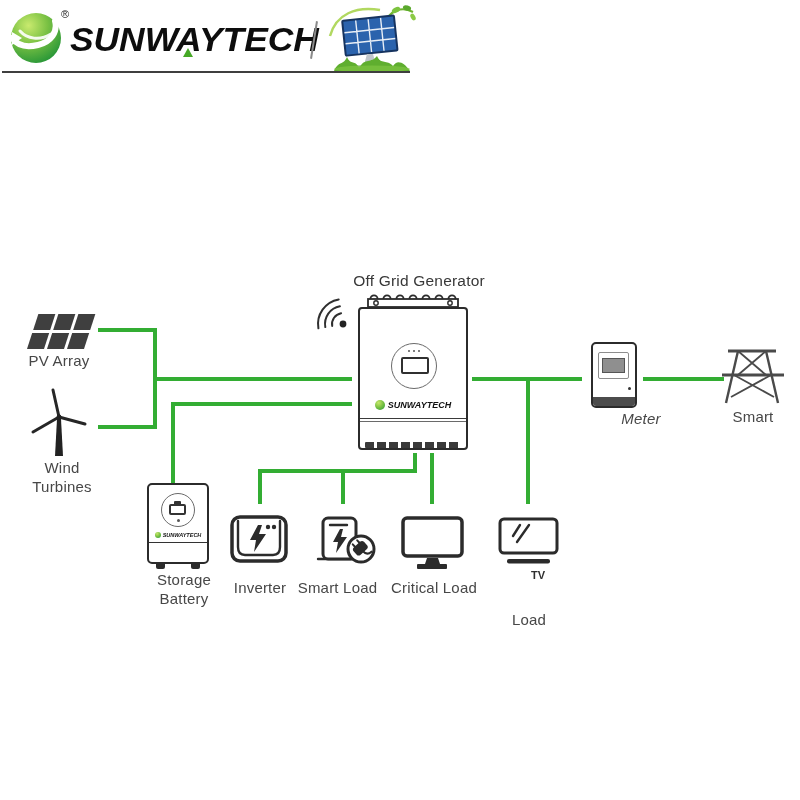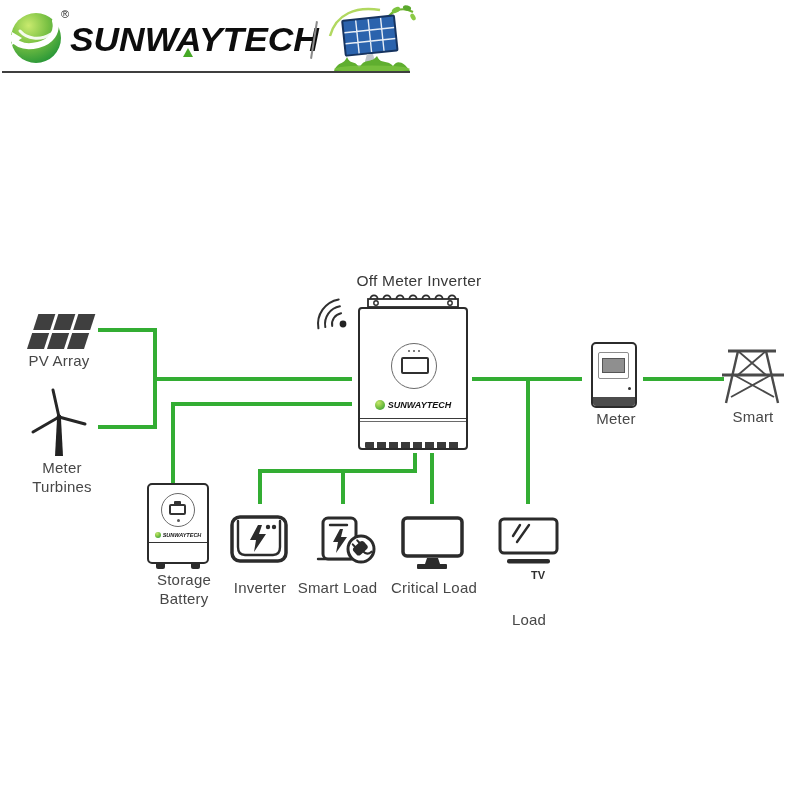--- a/index.html
+++ b/index.html
@@ -195,23 +195,23 @@
 
 <svg class="icon-svg" style="left:26px;top:386px;" width="64" height="74" viewBox="0 0 64 74">
   <g stroke="#262626" stroke-width="3" stroke-linecap="round">
     <line x1="33" y1="31" x2="27" y2="4"></line>
     <line x1="33" y1="31" x2="7" y2="46"></line>
     <line x1="33" y1="31" x2="59" y2="38"></line>
   </g>
   <polygon points="31,33 35,33 37,70 29,70" fill="#222"></polygon>
   <circle cx="33" cy="31" r="2.4" fill="#222"></circle>
 </svg>
-<div class="node-label" style="left:18px;top:459px;width:88px;">Meter Turbines</div>
-
-<div class="inverter-title">Off Meter Inverter</div>
+<div class="node-label" style="left:18px;top:459px;width:88px;">Wind Turbines</div>
+
+<div class="inverter-title">Off Grid Generator</div>
 
 <svg class="icon-svg" style="left:306px;top:291px;" width="46" height="44" viewBox="0 0 46 44">
   <g stroke="#2f2f2f" stroke-width="2" fill="none" stroke-linecap="round">
     <path d="M35.1,22.2 A11,11 0 0 0 26.2,34.9"></path>
     <path d="M33.9,15.3 A18,18 0 0 0 19.3,36.1"></path>
     <path d="M32.7,8.4 A25,25 0 0 0 12.4,37.3"></path>
   </g>
   <circle cx="37" cy="33" r="3.4" fill="#222"></circle>
 </svg>
 
@@ -244,21 +244,21 @@
   <div class="inv-vents"></div>
 </div>
 
 <div class="meter-box">
   <div class="meter-screen">
     <div class="meter-screen-inner"></div>
   </div>
   <div class="meter-dot"></div>
   <div class="meter-band"></div>
 </div>
-<div class="node-label" style="left:584px;top:410px;width:64px;">Meter</div>
+<div class="node-label" style="left:609px;top:410px;width:64px;font-style:italic;">Meter</div>
 
 <svg class="icon-svg" style="left:720px;top:346px;" width="66" height="60" viewBox="0 0 66 60">
   <g stroke="#4a4a4a" fill="none">
     <path d="M8,5 H56" stroke-width="3"></path>
     <path d="M2,29 H64" stroke-width="3"></path>
     <path d="M18,5 L6,57" stroke-width="2.4"></path>
     <path d="M46,5 L58,57" stroke-width="2.4"></path>
     <path d="M18,5 L46,29 M46,5 L18,29" stroke-width="1.8"></path>
     <path d="M14,29 L54,51 M51,29 L11,51" stroke-width="1.8"></path>
   </g>

